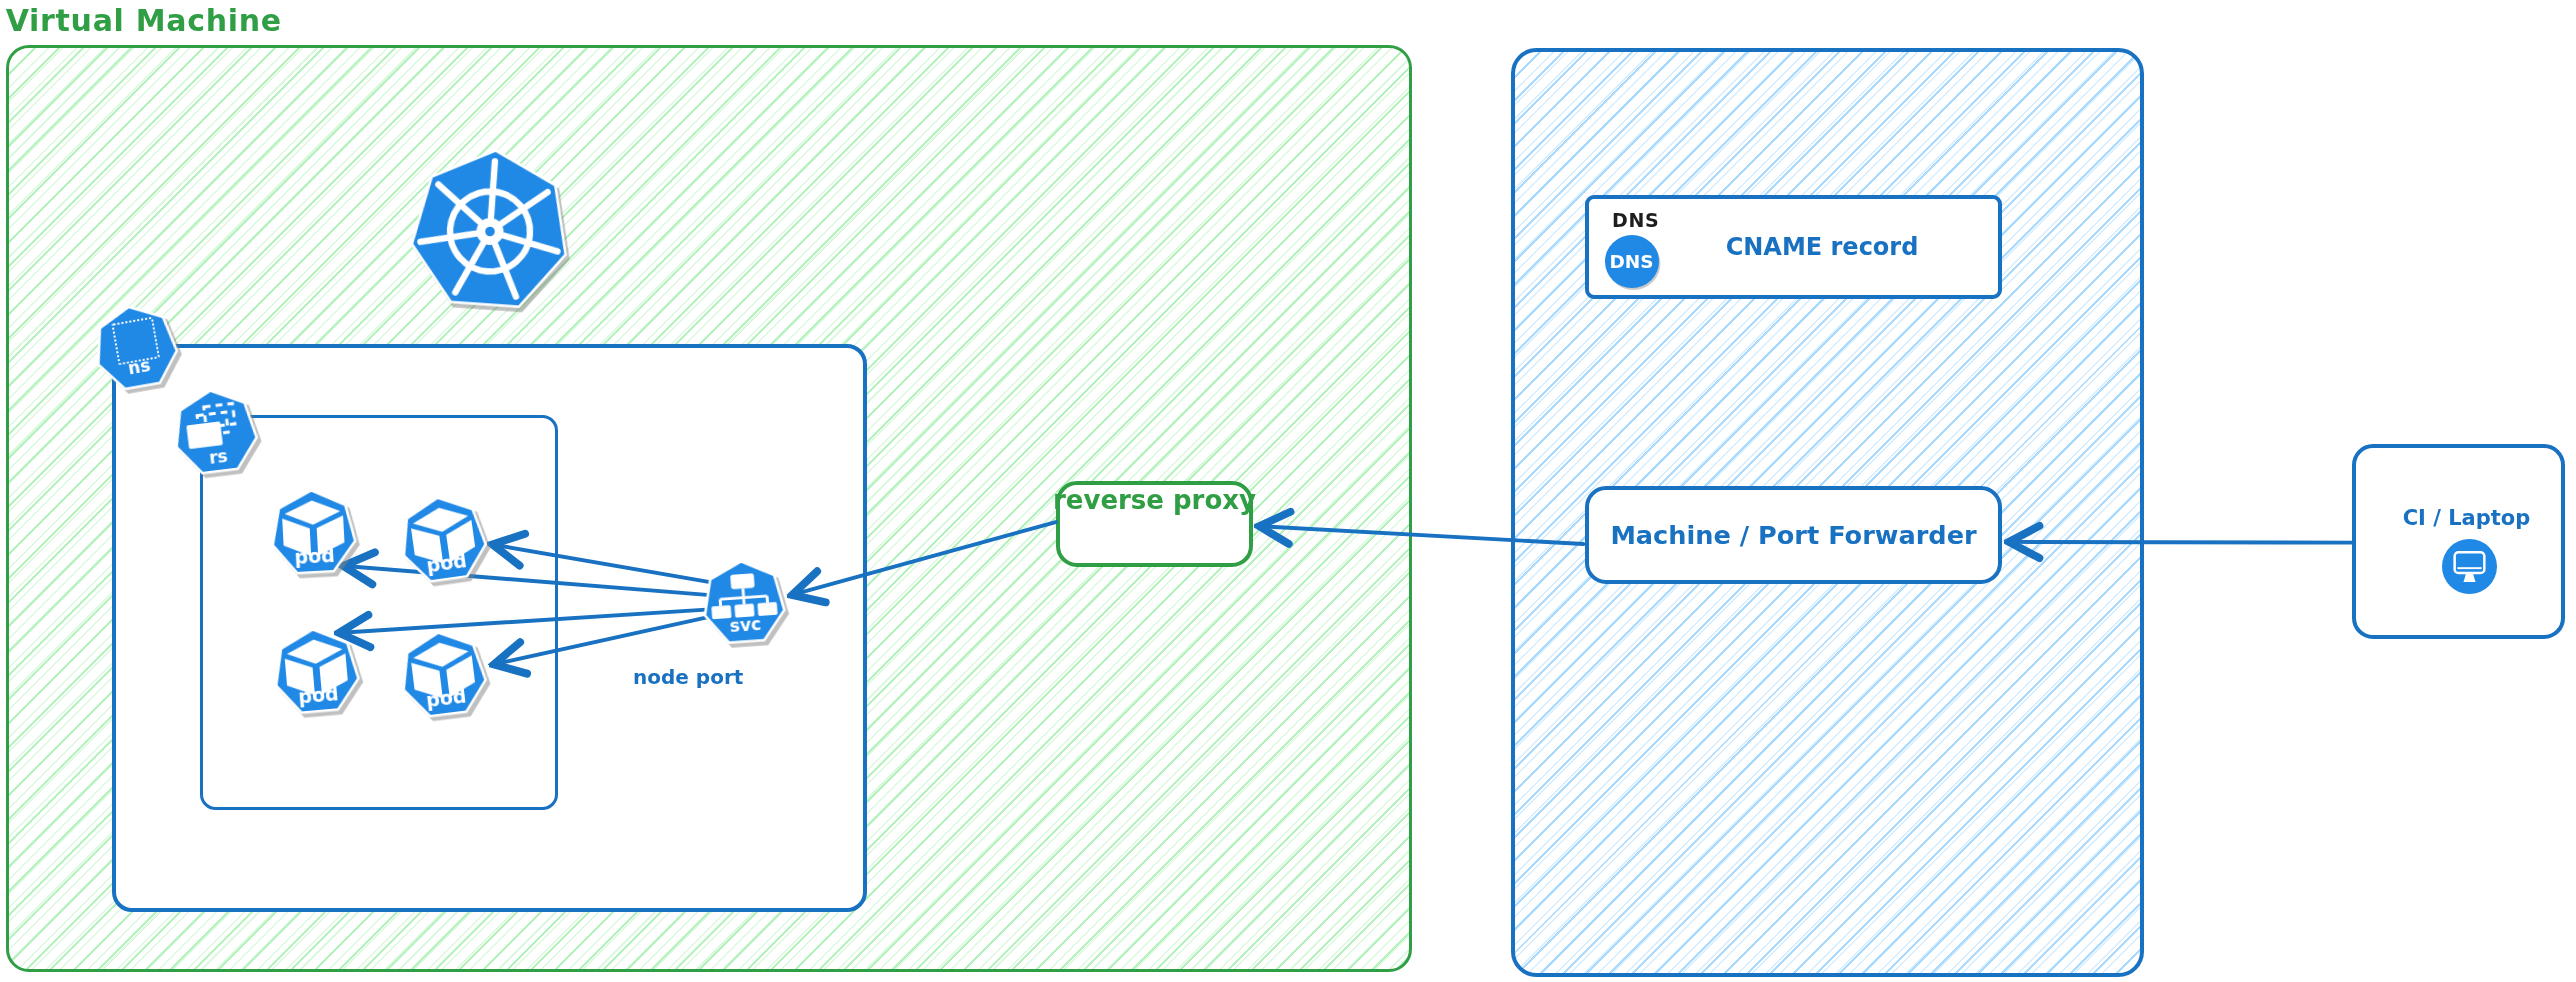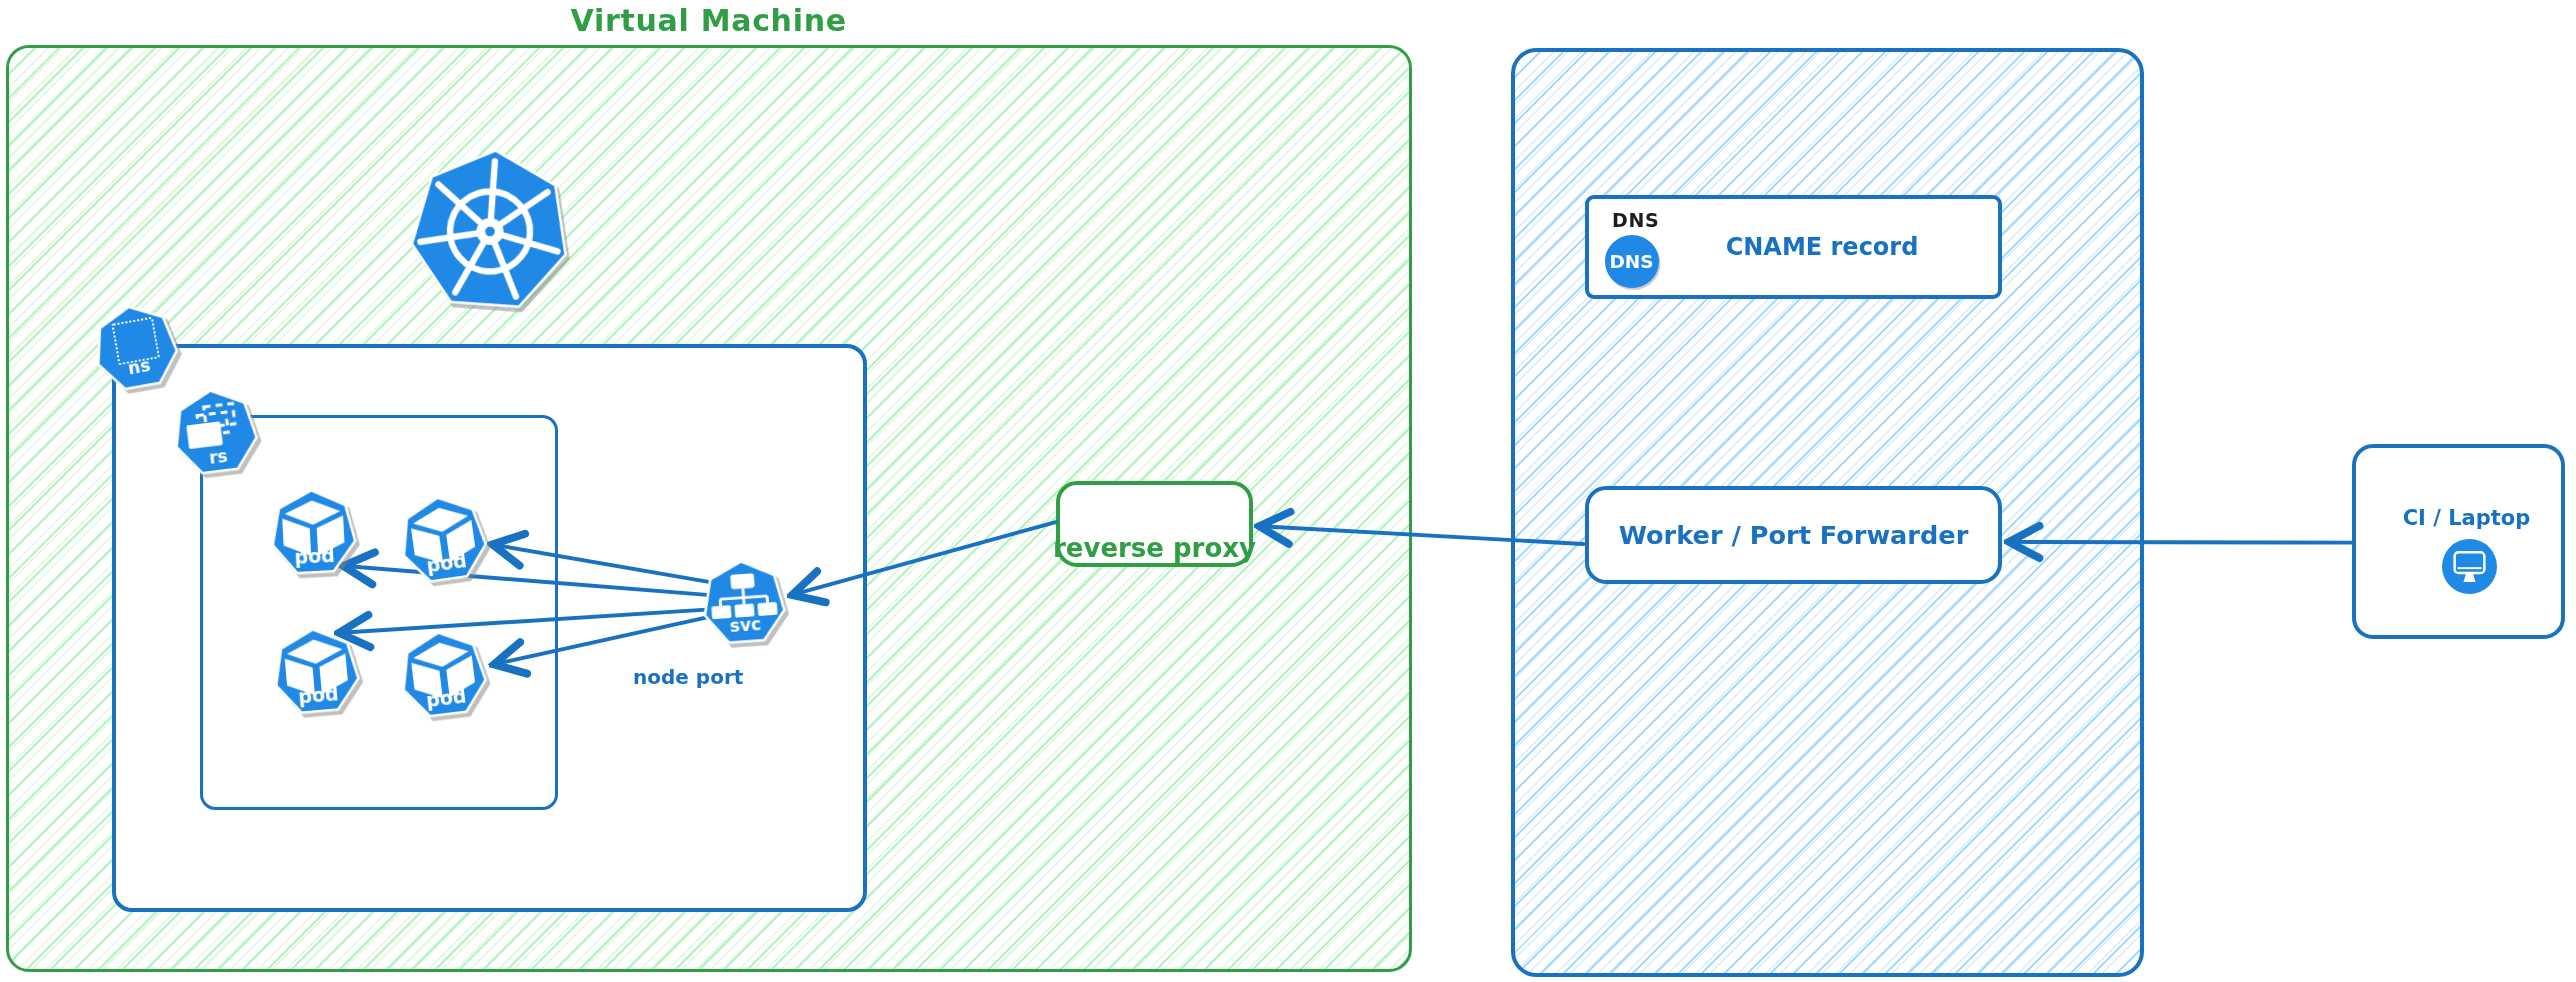--- a/index.html
+++ b/index.html
@@ -20,31 +20,31 @@
   .ext-box{
     left:1511px; top:48px; width:633px; height:929px;
     border:4.3px solid #1971c2; z-index:1; border-radius:25.6px;
     background:
       repeating-linear-gradient(135deg, rgba(165,216,255,.95) 0 2.1px, transparent 2.1px 16.3px),
       repeating-linear-gradient(135deg, rgba(165,216,255,.45) 6.4px 7.8px, transparent 7.8px 16.3px),
       #ffffff;
   }
   .title{
     position:absolute; top:2.8px; font-size:30px; font-weight:600;
-    letter-spacing:0.7px; text-align:center; z-index:4; white-space:nowrap;
+    letter-spacing:0.7px; text-align:left; z-index:4; white-space:nowrap;
   }
   .vm-title{left:5.7px; width:1406px; color:#2f9e44;}
   .ext-title{left:1511px; width:633px; color:#1971c2;}
 
   
   .white-box{position:absolute; box-sizing:border-box; background:#ffffff; z-index:3;}
   .ns-box{left:112px; top:344px; width:755px; height:568px; border:4.3px solid #1971c2; border-radius:20px; z-index:2;}
   .rs-box{left:200px; top:415px; width:358px; height:395px; border:3.6px solid #1971c2; border-radius:15.6px;}
   .rp-box{left:1056px; top:481px; width:197px; height:86px; border:4.3px solid #2f9e44; border-radius:21px;
-          display:flex; align-items:flex-end; justify-content:center;}
+          display:flex; align-items:flex-start; justify-content:center;}
   .rp-box .lbl{color:#2f9e44; font-size:26px; font-weight:600; white-space:nowrap;}
   .dns-box{left:1585px; top:195px; width:417px; height:104px; border:4.3px solid #1971c2; border-radius:9px;}
   .dns-tag{position:absolute; left:23px; top:10px; color:#1e1e1e; font-size:19px; font-weight:700; letter-spacing:0.7px;}
   .dns-circle{
     position:absolute; left:15.6px; top:36px; width:54px; height:53px; border-radius:50%;
     background:#2088e5; color:#ffffff; display:flex; align-items:center; justify-content:center;
     font-size:18.5px; font-weight:700; box-shadow:1.4px 2.1px 0 rgba(140,140,140,.45);
   }
   .cname-lbl{position:absolute; left:78px; right:21px; top:34px; text-align:center;
     color:#1971c2; font-size:24px; font-weight:600; white-space:nowrap;}
@@ -117,21 +117,21 @@
 
   <div class="white-box dns-box">
     <span class="dns-tag">DNS</span>
     <span class="dns-circle">
       <span>DNS</span>
     </span>
     <span class="cname-lbl">CNAME record</span>
   </div>
 
   <div class="white-box worker-box">
-    <span class="lbl">Worker / Port Forwarder</span>
+    <span class="lbl">Machine / Port Forwarder</span>
   </div>
 
   <div class="white-box ci-box">
     <span class="ci-lbl">CI / Laptop</span>
     <span class="monitor-circle">
       <svg viewBox="0 0 100 100">
         <rect x="23" y="24" width="54" height="38" rx="7" fill="none" stroke="#ffffff" stroke-width="4.5"></rect>
         <line x1="28" y1="53" x2="72" y2="53" stroke="#ffffff" stroke-width="3.5"></line>
         <polygon points="44,62 56,62 61,78 39,78" fill="#ffffff"></polygon>
       </svg>

